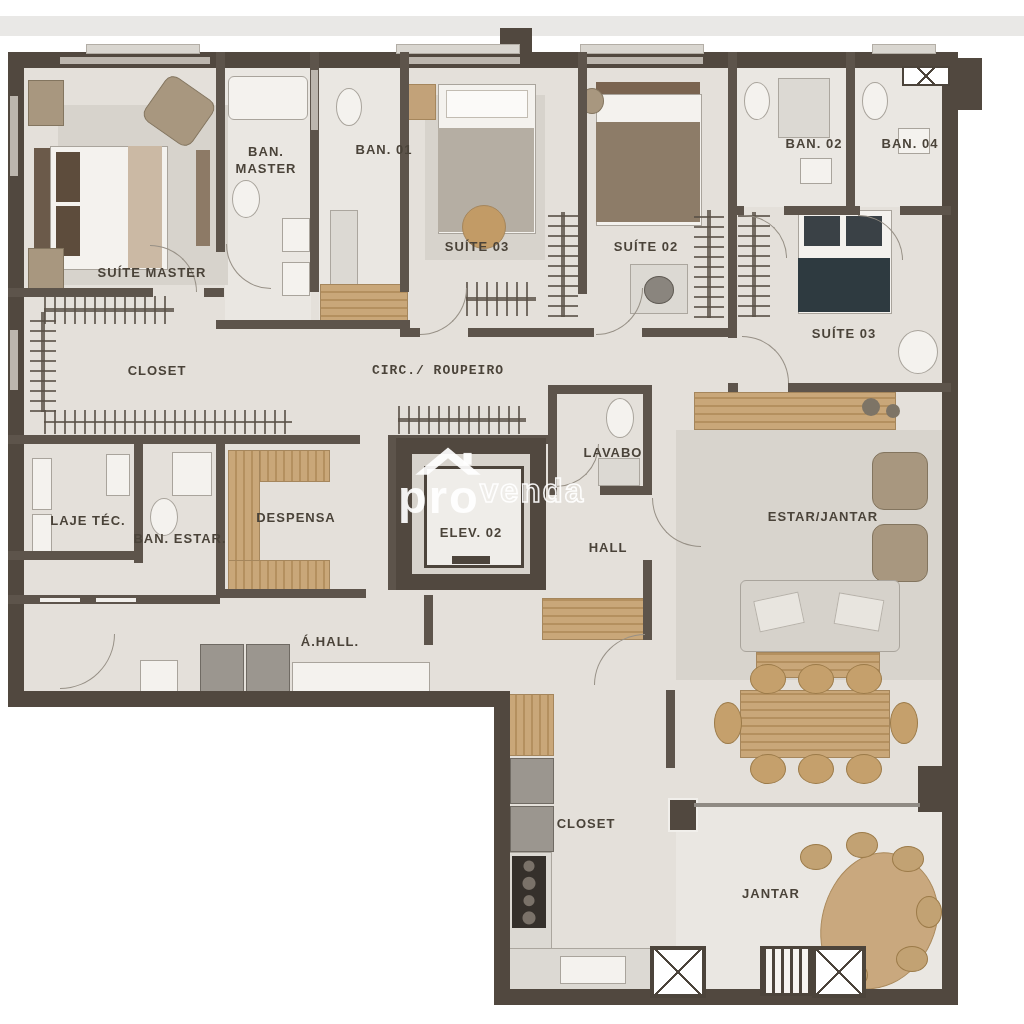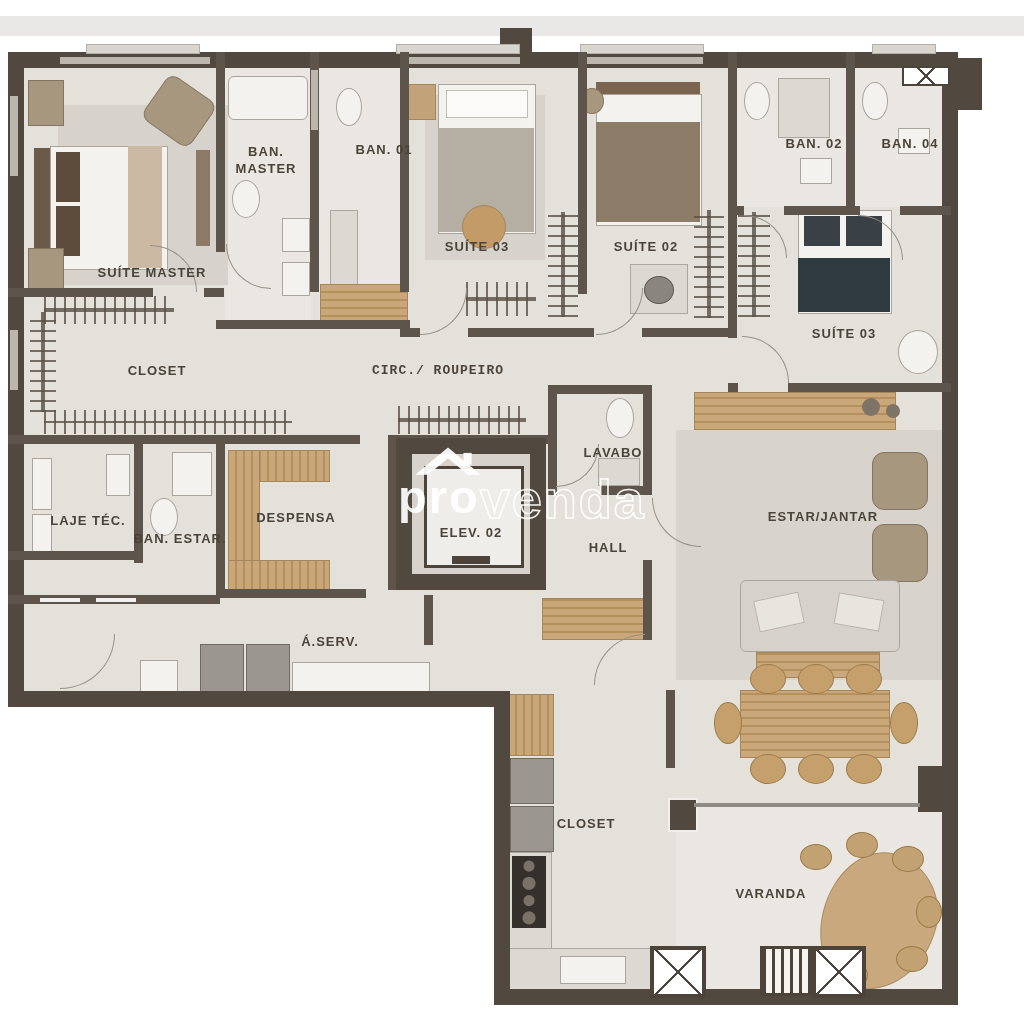--- a/index.html
+++ b/index.html
@@ -35,21 +35,21 @@
   .duct{background:repeating-linear-gradient(90deg,#4c443b 0 3px,#f6f4f0 3px 9px);border:3px solid #4c443b;}
   .glz{background:#bcb6ae;}
   .sill{background:#d9d6d0;border:1px solid #b3aea6;}
   .cooktop{background:#35302b;
      background-image:radial-gradient(circle at 50% 14%,#7a7269 5px,transparent 6px),
                       radial-gradient(circle at 50% 38%,#7a7269 6px,transparent 7px),
                       radial-gradient(circle at 50% 62%,#7a7269 5px,transparent 6px),
                       radial-gradient(circle at 50% 86%,#7a7269 6px,transparent 7px);}
   .wm{z-index:60;display:flex;pointer-events:none;}
   .wm-pro{font-size:47px;font-weight:bold;color:rgba(255,255,255,.92);letter-spacing:2px;line-height:.8;}
-  .wm-venda{font-size:54px;font-weight:bold;color:transparent;-webkit-text-stroke:1.6px rgba(255,255,255,.92);
+  .wm-venda{font-size:33px;font-weight:bold;color:transparent;-webkit-text-stroke:1.6px rgba(255,255,255,.92);
             letter-spacing:2px;line-height:.8;}
   .wm-house{position:absolute;left:12px;top:-36px;}
 </style>
 </head>
 <body>
 
 <div id="canvas">
 
   <div class="a" style="left:0;top:16px;width:1024px;height:20px;background:#e9e8e6;"></div>
 
@@ -263,23 +263,23 @@
   <div class="a lbl" style="left:844px;top:333px;">SUÍTE 03</div>
   <div class="a lbl" style="left:157px;top:370px;">CLOSET</div>
   <div class="a lbl" style="left:438px;top:370px;font-family:Liberation Mono, monospace;">CIRC./ ROUPEIRO</div>
   <div class="a lbl" style="left:613px;top:452px;">LAVABO</div>
   <div class="a lbl" style="left:88px;top:520px;">LAJE TÉC.</div>
   <div class="a lbl" style="left:180px;top:538px;">BAN. ESTAR.</div>
   <div class="a lbl" style="left:296px;top:517px;">DESPENSA</div>
   <div class="a lbl" style="left:471px;top:532px;">ELEV. 02</div>
   <div class="a lbl" style="left:608px;top:547px;">HALL</div>
   <div class="a lbl" style="left:823px;top:516px;">ESTAR/JANTAR</div>
-  <div class="a lbl" style="left:330px;top:641px;">Á.SERV.</div>
+  <div class="a lbl" style="left:330px;top:641px;">Á.HALL.</div>
   <div class="a lbl" style="left:586px;top:823px;">CLOSET</div>
-  <div class="a lbl" style="left:771px;top:893px;">VARANDA</div>
+  <div class="a lbl" style="left:771px;top:893px;">JANTAR</div>
 
   <div class="a wm" style="left:398px;top:478px;">
     <span class="wm-house">
       <svg width="76" height="40" viewBox="0 0 80 44">
         <path d="M4 36 L40 6 L76 36 L62 36 L40 18 L18 36 Z" fill="rgba(255,255,255,0.92)"></path>
         <rect x="57" y="12" width="9" height="13" fill="rgba(255,255,255,0.92)"></rect>
       </svg>
     </span>
     <span class="wm-pro">pro</span>
       <span class="wm-venda">venda</span>

